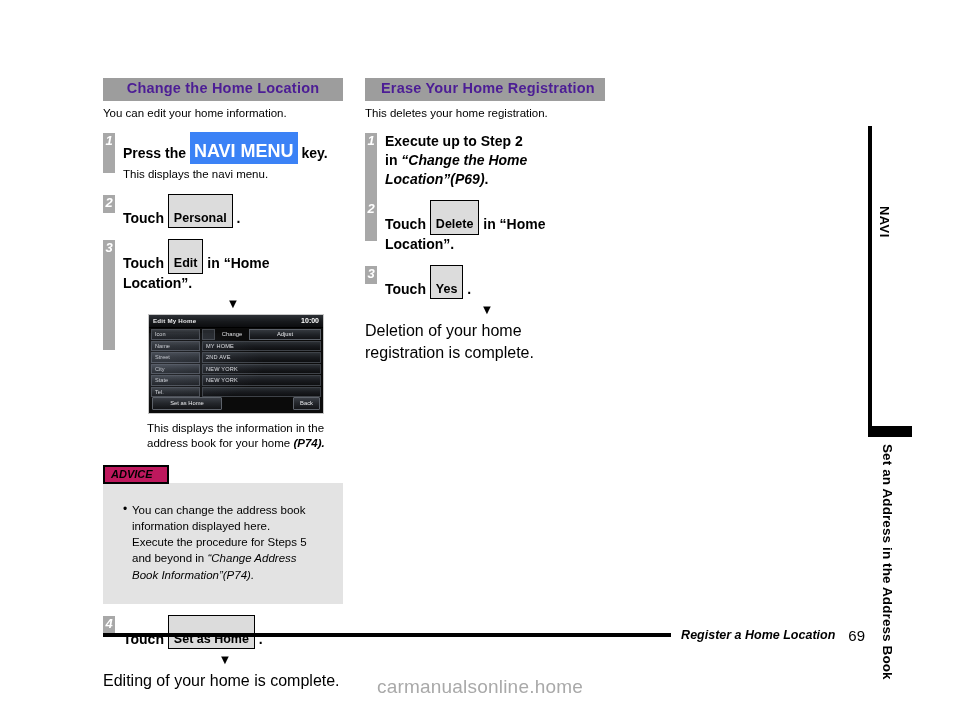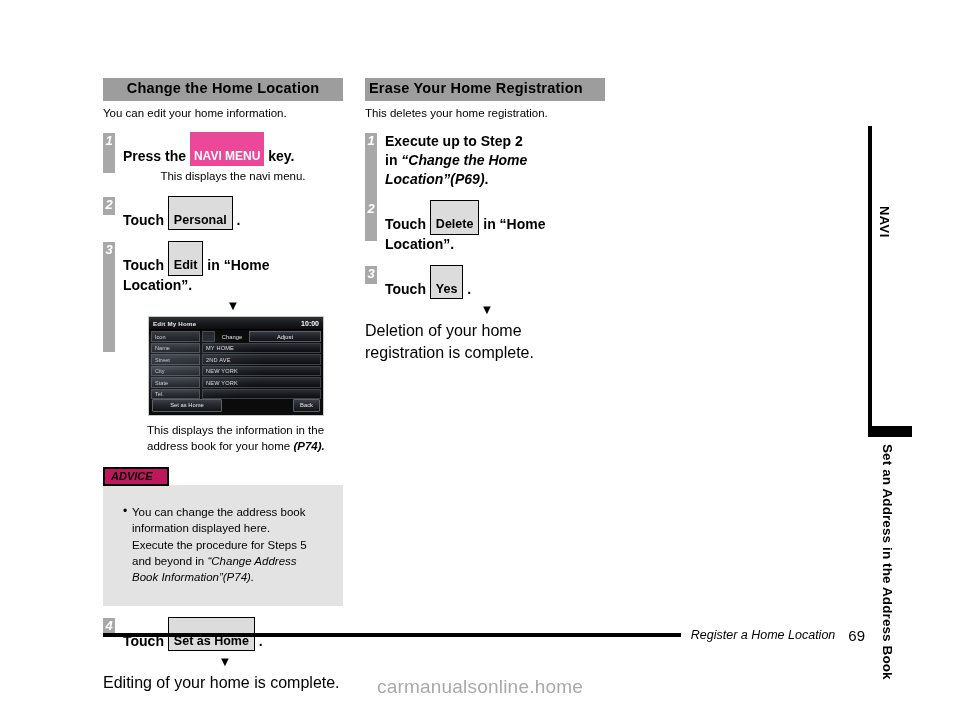--- a/index.html
+++ b/index.html
@@ -20,29 +20,29 @@
   .col {
     position: absolute;
     top: 78px;
     width: 240px;
   }
   #left-column  { left: 103px; }
   #right-column { left: 365px; }
 
   .section-header {
     background: #9d9d9d;
-    color: #000000;
+    color: #4c1d95;
     font-weight: bold;
     font-size: 14.5px;
     letter-spacing: 0.2px;
     padding: 3px 6px 4px 6px;
     text-align: center;
     line-height: 1.1;
   }
-  .section-header.left-align { text-align: left; padding-left: 4px; }
+  .section-header.left-align { text-align: left; padding-left: 16px; }
 
   .intro-text {
     font-size: 11.5px;
     margin-top: 5px;
     line-height: 1.35;
   }
 
   
   .step {
     position: relative;
@@ -69,36 +69,35 @@
 
   .step-title {
     font-size: 14px;
     font-weight: bold;
     line-height: 1.35;
   }
   .step-sub {
     font-size: 11.5px;
     line-height: 1.35;
     margin-top: 3px;
-    text-align: center;
   }
 
   .ital-quote {
     font-style: italic;
     font-weight: bold;
   }
 
   
   .key-chip {
     display: inline-block;
-    background: #ec4899;
+    background: #3b82f6;
     color: #ffffff;
     font-weight: bold;
-    font-size: 12px;
-    padding: 18px 4px 2px 4px;
+    font-size: 18px;
+    padding: 9px 4px 2px 4px;
     vertical-align: 1px;
     line-height: 1.15;
   }
   
   .btn-chip {
     display: inline-block;
     background: #dcdcdc;
     border: 1px solid #000000;
     color: #000000;
     font-weight: bold;
@@ -342,21 +341,21 @@
     display: flex;
     align-items: center;
   }
   .footer-rule {
     flex: 1;
     height: 4px;
     background: #000000;
   }
   .footer-title {
     font-size: 12.5px;
-    font-weight: normal;
+    font-weight: bold;
     font-style: italic;
     margin-left: 10px;
     white-space: nowrap;
   }
   .footer-page {
     font-size: 15px;
     margin-left: 13px;
   }
 
   #watermark {

